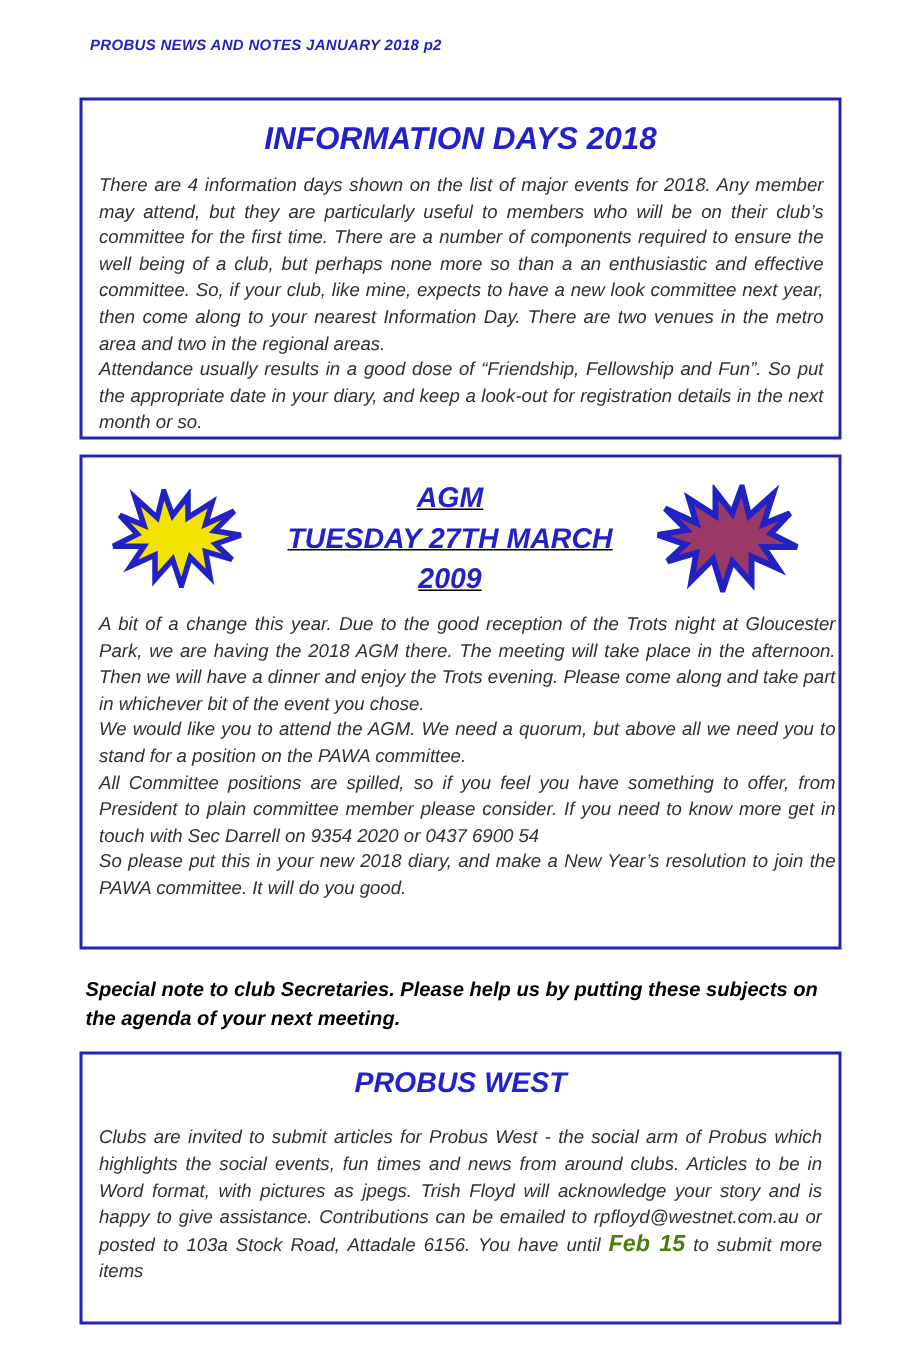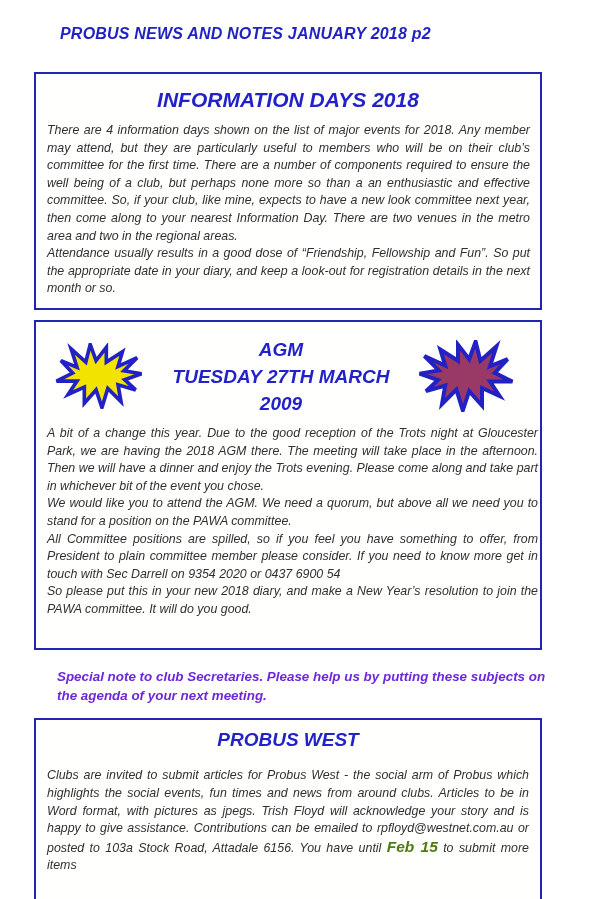--- a/index.html
+++ b/index.html
@@ -10,27 +10,27 @@
   body {
     width: 612px;
     height: 899px;
     overflow: hidden;
     font-family: "Liberation Sans", sans-serif;
     position: relative;
   }
   .page-header {
     margin: 25px 0 0 60px;
     color: #2222c4;
-    font-size: 16px;
+    font-size: 10px;
     font-weight: bold;
     font-style: italic;
     letter-spacing: 0.2px;
   }
   .box {
-    margin-left: 34px;
+    margin-left: 53px;
     width: 504px;
     border: 2px solid #2323b4;
     background: #fffffe;
     box-sizing: content-box;
   }
   .box-info { margin-top: 29px; }
   .box-agm  { margin-top: 10px; }
   .box-pw   { margin-top: 13px; }
   .box-title {
     text-align: center;
@@ -42,46 +42,47 @@
     font-size: 21px;
     margin: 14px 10px 10px;
   }
   .body-text {
     color: #303030;
     font-style: italic;
     font-size: 12.4px;
     line-height: 17.6px;
     text-align: justify;
   }
-  .box-info .body-text { padding: 0 10px 10px 11px; }
+  .box-info .body-text { padding: 0 10px 0 11px; }
   .box-info .body-text p { margin: 0; }
   .agm-header {
     display: flex;
     align-items: center;
     justify-content: space-between;
     padding: 14px 20px 0 12px;
+    text-decoration: underline;
   }
   .agm-titles {
     flex: 1;
     text-align: center;
     color: #2222c8;
     font-weight: bold;
     font-style: italic;
     font-size: 19px;
     line-height: 27px;
   }
   .starburst { display: block; }
   .starburst.flipped { transform: scaleX(-1); }
   .agm-body {
     padding: 8px 2px 30px 11px;
   }
   .agm-body p { margin: 0; }
   .special-note {
     margin: 17px 40px 0 57px;
-    color: #6d28d9;
+    color: #000000;
     font-weight: bold;
     font-style: italic;
     font-size: 13.4px;
     line-height: 19px;
     width: 505px;
   }
   .pw-title {
     font-size: 19px;
     margin: 9px 10px 6px;
   }

